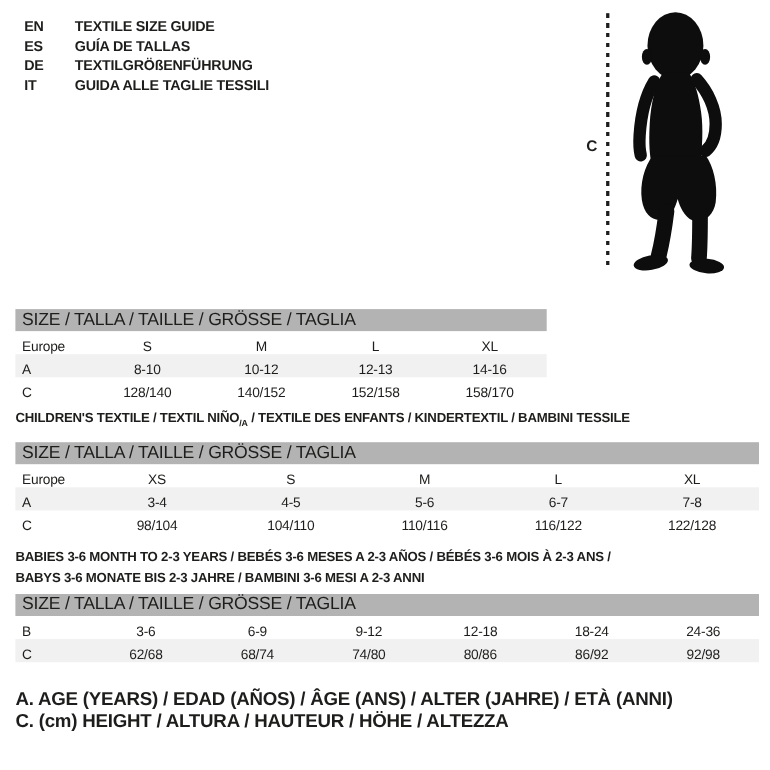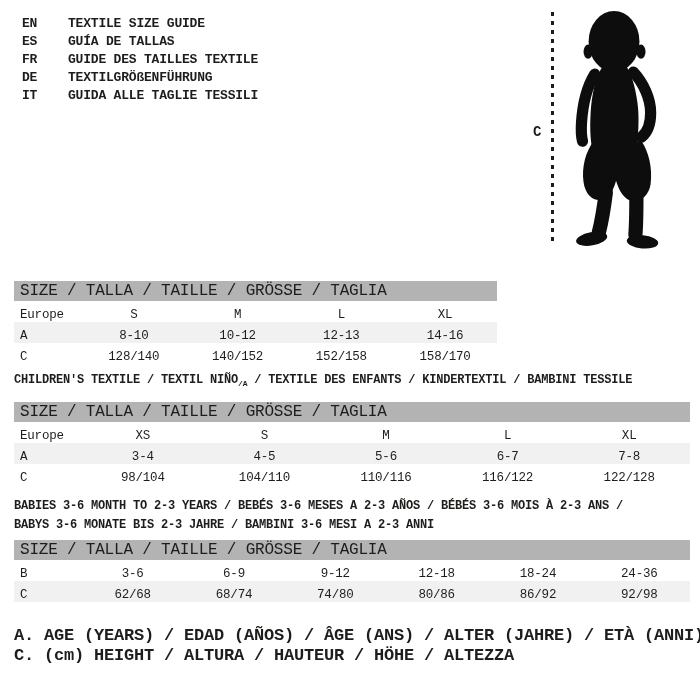--- a/index.html
+++ b/index.html
@@ -1,20 +1,20 @@
 <!DOCTYPE html>
 <html><head>
 <meta charset="utf-8">
 <style>
   html,body{margin:0;padding:0;}
   .canvas{
     position:relative;
     width:700px;height:700px;
     background:#ffffff;
-    font-family:Liberation Mono, monospace;
+    font-family:Liberation Sans, sans-serif;
     color:#1d1d1b;
     overflow:hidden;
   }
 
   
   .lang-list{position:absolute;left:22px;top:14px;}
   .lang-row{display:flex;height:18px;align-items:center;font-weight:bold;font-size:13px;letter-spacing:-0.2px;}
   .lang-code{width:46px;flex:0 0 46px;}
 
   
@@ -54,24 +54,20 @@
 <div class="canvas" style="--header-bar: #b3b3b3; --shaded-row: #f1f1f1; color: rgb(29, 29, 27);">
 
   <div class="lang-list">
     <div class="lang-row">
       <span class="lang-code">EN</span>
       <span class="lang-label">TEXTILE SIZE GUIDE</span>
     </div>
     <div class="lang-row">
       <span class="lang-code">ES</span>
       <span class="lang-label">GUÍA DE TALLAS</span>
-    </div>
-    <div class="lang-row">
-      <span class="lang-code">FR</span>
-      <span class="lang-label">GUIDE DES TAILLES TEXTILE</span>
     </div>
     <div class="lang-row">
       <span class="lang-code">DE</span>
       <span class="lang-label">TEXTILGRÖßENFÜHRUNG</span>
     </div>
     <div class="lang-row">
       <span class="lang-code">IT</span>
       <span class="lang-label">GUIDA ALLE TAGLIE TESSILI</span>
     </div>
   </div>

